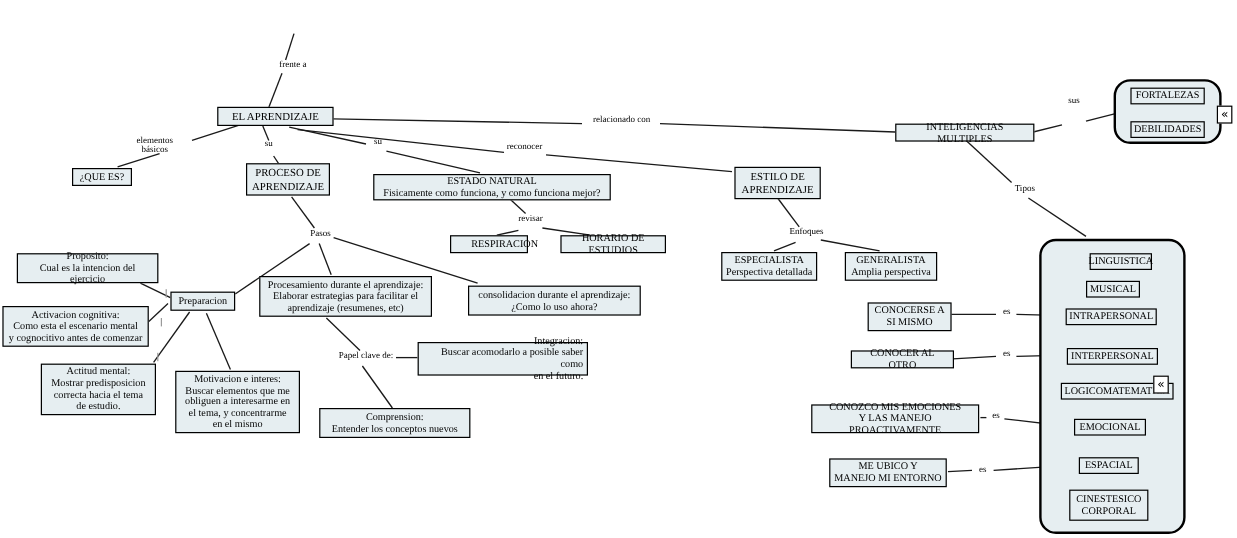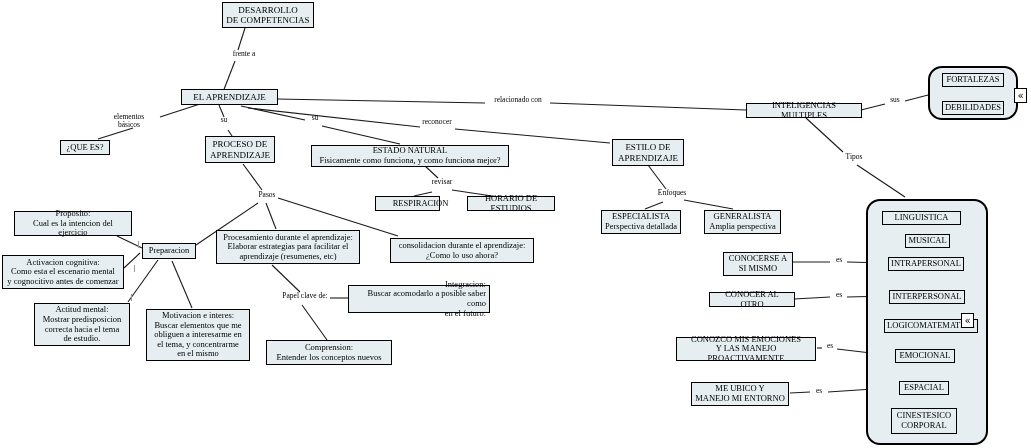--- a/index.html
+++ b/index.html
@@ -135,22 +135,20 @@
 
       <line x1="790" y1="393" x2="810" y2="392"></line>
       <line x1="828" y1="392" x2="888" y2="388"></line>
     </g>
   </svg>
 
   <div class="tick" style="left:138px;top:241px;"></div>
   <div class="tick" style="left:134px;top:265px;"></div>
   <div class="tick" style="left:131px;top:294px;"></div>
 
-  <div class="node cap" style="left:222px;top:2px;width:92px;height:26px;">DESARROLLO
-DE COMPETENCIAS</div>
 
   <div class="linklabel" style="left:222px;top:50px;width:44px;">frente a</div>
 
   <div class="node cap" style="left:181px;top:89px;width:97px;height:16px;">EL APRENDIZAJE</div>
 
   <div class="linklabel" style="left:101px;top:113px;width:56px;">elementos
 básicos</div>
 
   <div class="node small" style="left:60px;top:140px;width:50px;height:15px;">¿QUE ES?</div>
 
@@ -180,31 +178,31 @@
   <div class="node small" style="left:601px;top:210px;width:80px;height:24px;">ESPECIALISTA
 Perspectiva detallada</div>
 
   <div class="node small" style="left:704px;top:210px;width:77px;height:24px;">GENERALISTA
 Amplia perspectiva</div>
 
   <div class="linklabel" style="left:487px;top:96px;width:62px;">relacionado con</div>
 
   <div class="node small" style="left:746px;top:103px;width:116px;height:15px;">INTELIGENCIAS MULTIPLES</div>
 
-  <div class="linklabel" style="left:885px;top:96px;width:20px;">sus</div>
+  <div class="linklabel" style="left:885px;top:80px;width:20px;">sus</div>
 
   <div class="group" style="left:928px;top:66px;width:90px;height:54px;"></div>
   <div class="node small" style="left:942px;top:73px;width:62px;height:14px;">FORTALEZAS</div>
   <div class="node small" style="left:942px;top:101px;width:62px;height:14px;">DEBILIDADES</div>
   <div class="collapse" style="left:1014px;top:88px;">«</div>
 
   <div class="linklabel" style="left:839px;top:153px;width:30px;">Tipos</div>
 
   <div class="group" style="left:866px;top:199px;width:122px;height:246px;"></div>
-  <div class="node small" style="left:882px;top:211px;width:79px;height:14px;">LINGUISTICA</div>
+  <div class="node small" style="left:908px;top:211px;width:52px;height:14px;">LINGUISTICA</div>
   <div class="node small" style="left:905px;top:234px;width:45px;height:14px;">MUSICAL</div>
   <div class="node small" style="left:888px;top:257px;width:76px;height:14px;">INTRAPERSONAL</div>
   <div class="node small" style="left:889px;top:290px;width:76px;height:14px;">INTERPERSONAL</div>
   <div class="node small" style="left:884px;top:319px;width:94px;height:14px;">LOGICOMATEMATICA</div>
   <div class="node small" style="left:895px;top:349px;width:60px;height:14px;">EMOCIONAL</div>
   <div class="node small" style="left:899px;top:381px;width:50px;height:14px;">ESPACIAL</div>
   <div class="node small" style="left:891px;top:408px;width:66px;height:26px;">CINESTESICO
 CORPORAL</div>
   <div class="collapse" style="left:961px;top:313px;">«</div>
 

